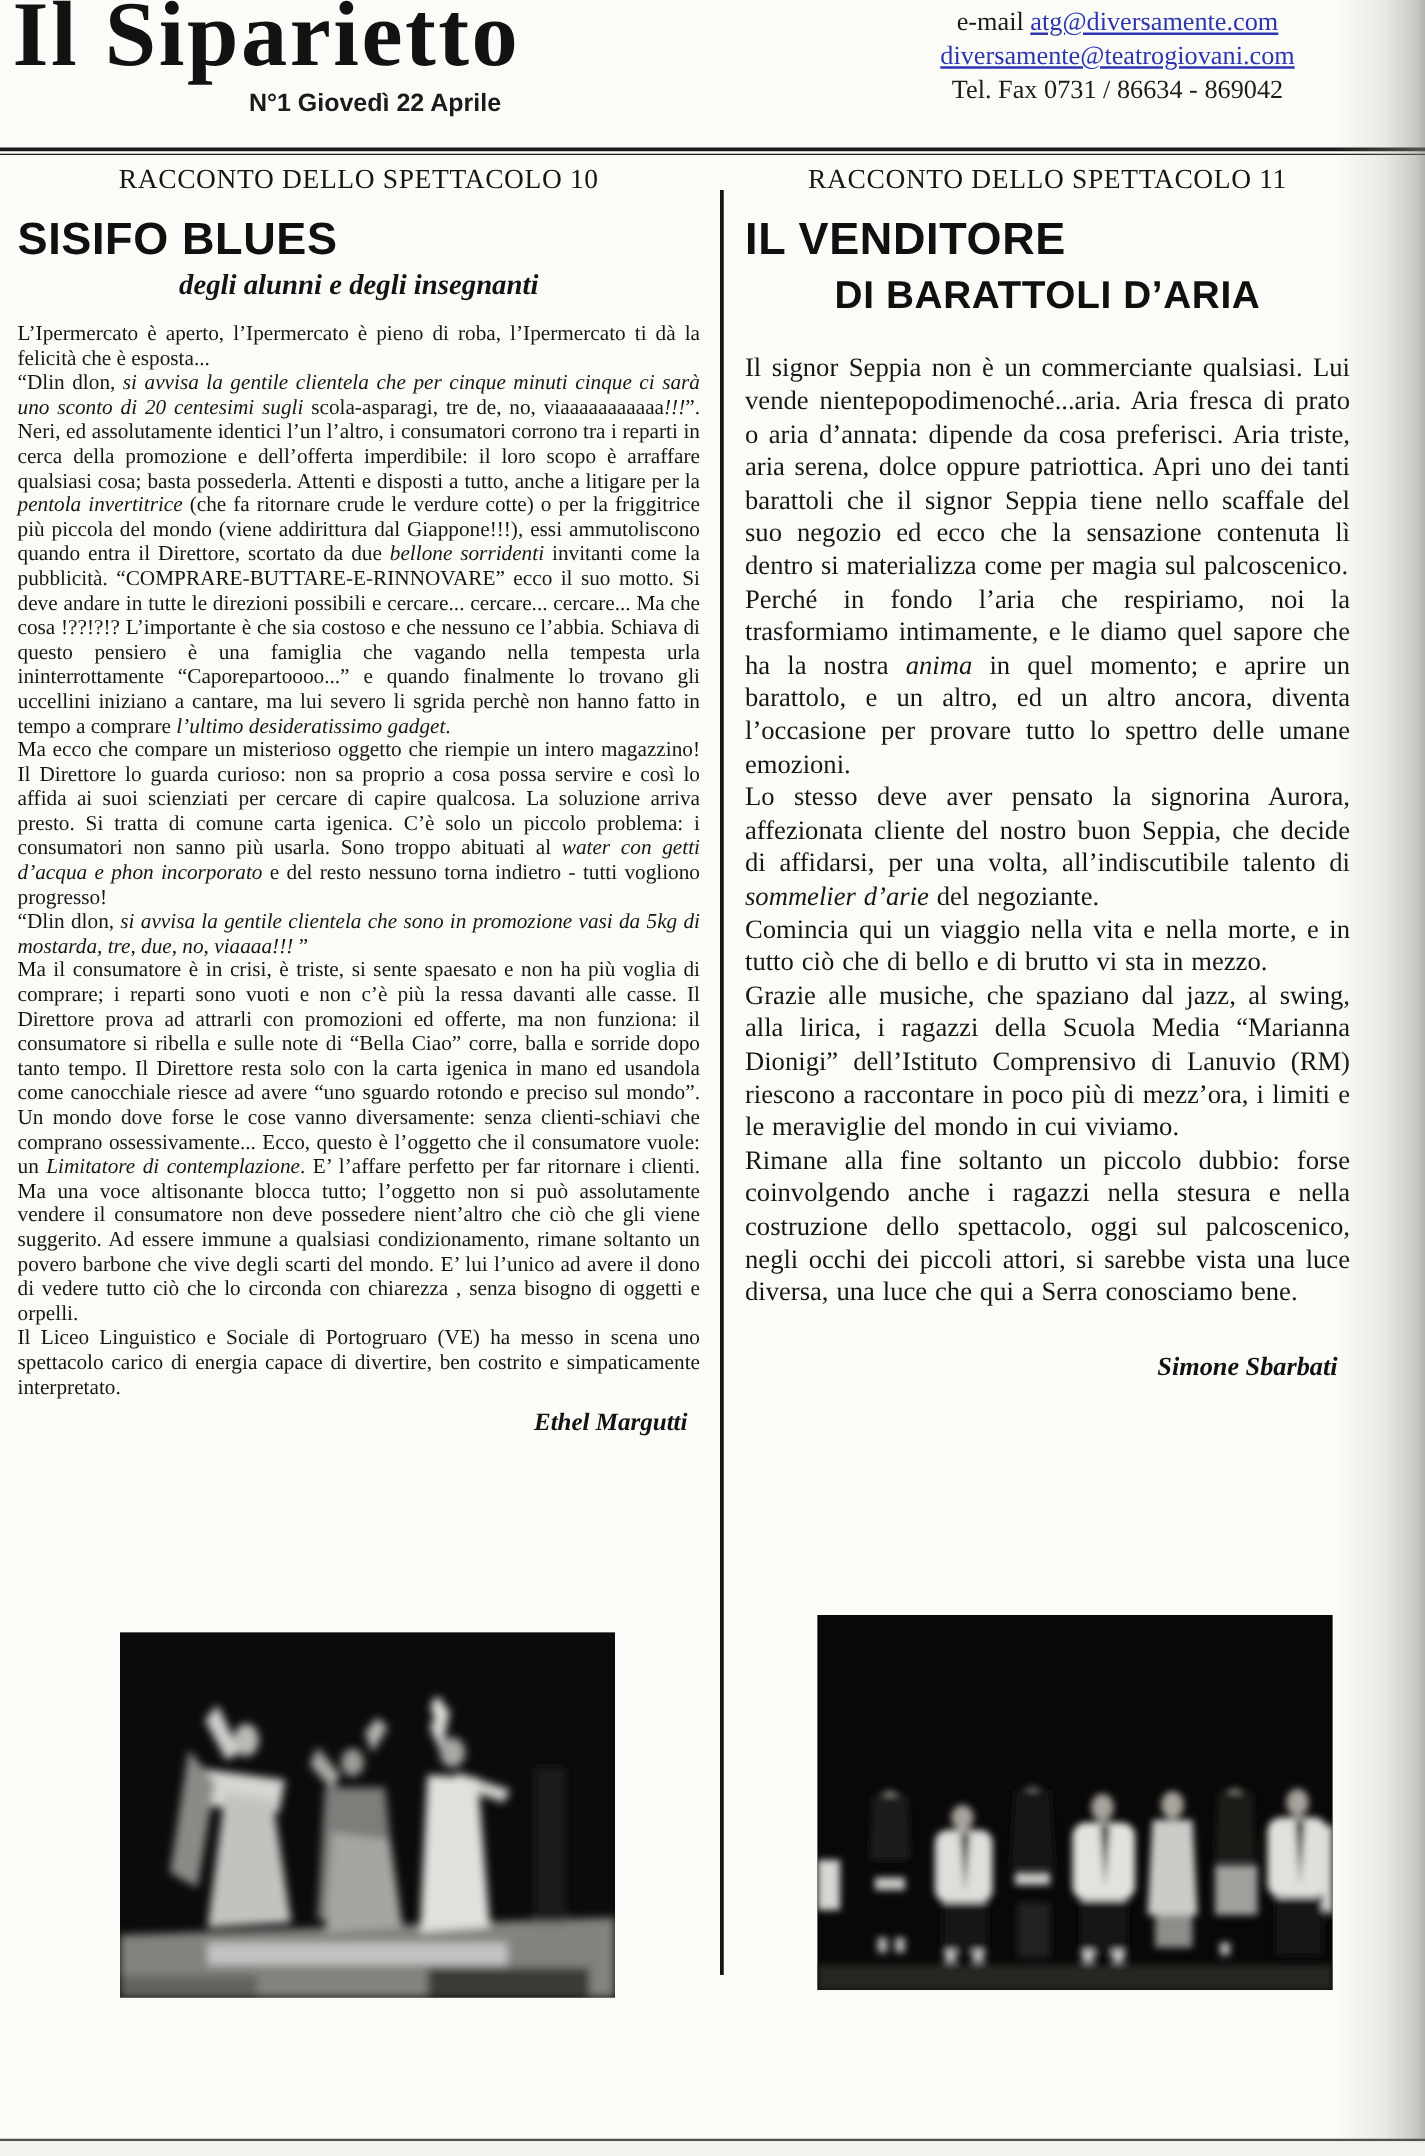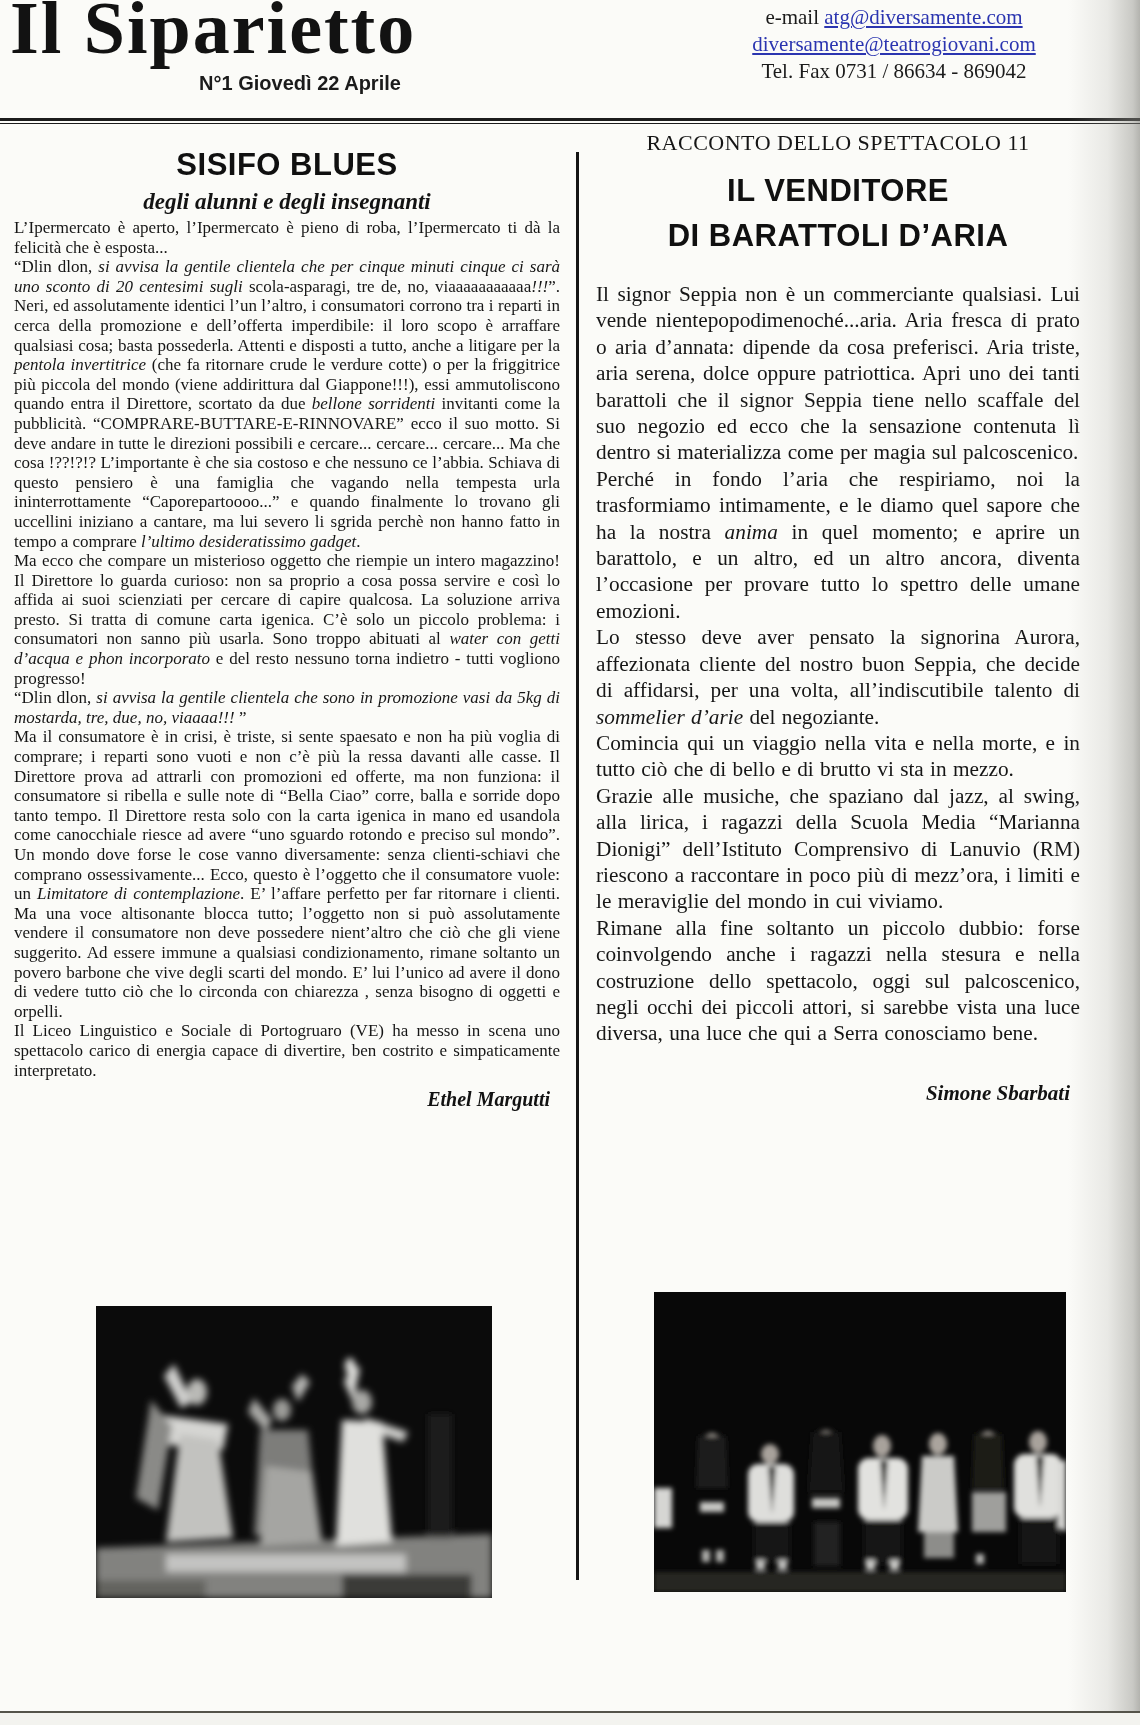--- a/index.html
+++ b/index.html
@@ -78,47 +78,47 @@
   .col-right { left: 596px; width: 484px; }
 
   .section-label {
     text-align: center;
     font-size: 22px;
     letter-spacing: 0.5px;
     color: #151515;
   }
   .art-title {
     margin: 16px 0 0 0;
+    text-align: left;
+    font-family: "Liberation Sans", sans-serif;
+    font-weight: bold;
+    font-size: 36px;
+    letter-spacing: 0.5px;
+    color: #101010;
+    line-height: 38px;
+  }
+  .art-title-l2 {
+    margin-top: 7px;
     text-align: center;
     font-family: "Liberation Sans", sans-serif;
     font-weight: bold;
     font-size: 31px;
     letter-spacing: 0.5px;
     color: #101010;
     line-height: 38px;
   }
-  .art-title-l2 {
-    margin-top: 7px;
-    text-align: center;
-    font-family: "Liberation Sans", sans-serif;
-    font-weight: bold;
-    font-size: 31px;
-    letter-spacing: 0.5px;
-    color: #101010;
-    line-height: 38px;
-  }
   .art-subtitle {
     margin-top: 5px;
     text-align: center;
     font-weight: bold;
     font-style: italic;
     font-size: 23px;
     color: #131313;
   }
-  .body { margin-top: 3px; }
+  .body { margin-top: 16px; }
   .body p { margin: 0; text-align: justify; }
   .body-left  { font-size: 17px;   line-height: 19.6px; }
   .body-right { margin-top: 26px; font-size: 21.3px; line-height: 26.4px; word-spacing: 1px; }
 
   .byline {
     margin-top: 8px;
     padding-right: 10px;
     text-align: right;
     font-weight: bold;
     font-style: italic;
@@ -175,20 +175,21 @@
       <div><span>e-mail</span> <span class="link">atg@diversamente.com</span></div>
       <div><span class="link">diversamente@teatrogiovani.com</span></div>
       <div>Tel. Fax 0731 / 86634 - 869042</div>
     </div>
   </header>
 
   <div class="header-rule"></div>
   <div class="v-divider"></div>
 
   <section class="col col-left">
+    <div class="section-label">RACCONTO DELLO SPETTACOLO 10</div>
     <h1 class="art-title">SISIFO BLUES</h1>
     <div class="art-subtitle">degli alunni e degli insegnanti</div>
     <div class="body body-left">
         <p><span>L’Ipermercato è aperto, l’Ipermercato è pieno di roba, l’Ipermercato ti dà la felicità che è esposta...</span></p>
         <p><span>“Dlin dlon, </span><em>si avvisa la gentile clientela che per cinque minuti cinque ci sarà uno sconto di 20 centesimi sugli</em><span> scola-asparagi, tre de, no, viaaaaaaaaaaa</span><em>!!!</em><span>”. Neri, ed assolutamente identici l’un l’altro, i consumatori corrono tra i reparti in cerca della promozione e dell’offerta imperdibile: il loro scopo è arraffare qualsiasi cosa; basta possederla. Attenti e disposti a tutto, anche a litigare per la </span><em>pentola invertitrice</em><span> (che fa ritornare crude le verdure cotte) o per la friggitrice più piccola del mondo (viene addirittura dal Giappone!!!), essi ammutoliscono quando entra il Direttore, scortato da due </span><em>bellone sorridenti</em><span> invitanti come la pubblicità. “COMPRARE-BUTTARE-E-RINNOVARE” ecco il suo motto. Si deve andare in tutte le direzioni possibili e cercare... cercare... cercare... Ma che cosa !??!?!? L’importante è che sia costoso e che nessuno ce l’abbia.  Schiava di questo pensiero è una famiglia che vagando nella tempesta urla ininterrottamente “Caporepartoooo...” e quando finalmente  lo trovano gli uccellini iniziano a cantare, ma lui severo li sgrida perchè non hanno fatto in tempo a comprare </span><em>l’ultimo desideratissimo gadget</em><span>.</span></p>
         <p><span>Ma ecco che compare un misterioso oggetto che riempie un intero magazzino! Il Direttore lo guarda curioso: non sa proprio a cosa possa servire e così lo affida ai suoi scienziati per cercare di capire qualcosa. La soluzione arriva presto. Si tratta di comune carta igenica. C’è solo un piccolo problema: i consumatori non sanno più usarla. Sono troppo abituati al </span><em>water con getti d’acqua e phon incorporato</em><span> e del resto nessuno torna indietro - tutti vogliono progresso!</span></p>
         <p><span>“Dlin dlon, </span><em>si avvisa la gentile clientela che sono in promozione vasi da 5kg di mostarda, tre, due, no, viaaaa!!!</em><span> ”</span></p>
         <p><span>Ma il consumatore è in crisi, è triste, si sente spaesato e non ha più voglia di comprare; i reparti sono vuoti e non c’è più la ressa davanti alle casse. Il Direttore prova ad attrarli con promozioni ed offerte, ma non funziona: il consumatore si ribella e sulle note di “Bella Ciao” corre, balla e sorride dopo tanto tempo. Il Direttore resta solo con la carta igenica in mano ed usandola come canocchiale riesce ad avere “uno sguardo rotondo e preciso sul mondo”. Un mondo dove forse le cose vanno diversamente: senza clienti-schiavi che comprano ossessivamente...  Ecco, questo è l’oggetto che il consumatore vuole: un </span><em>Limitatore di contemplazione</em><span>. E’ l’affare perfetto per far ritornare i clienti. Ma una voce altisonante blocca tutto; l’oggetto non si può assolutamente vendere il consumatore non deve possedere nient’altro che ciò che gli viene suggerito. Ad essere immune a qualsiasi condizionamento, rimane soltanto un povero barbone che vive degli scarti del mondo. E’ lui l’unico ad avere il dono di vedere  tutto ciò che lo circonda con chiarezza , senza bisogno di oggetti e orpelli.</span></p>
         <p><span>Il Liceo Linguistico e Sociale di Portogruaro (VE) ha messo in scena uno spettacolo carico di energia capace di divertire, ben costrito e simpaticamente interpretato.</span></p>
       </div>

